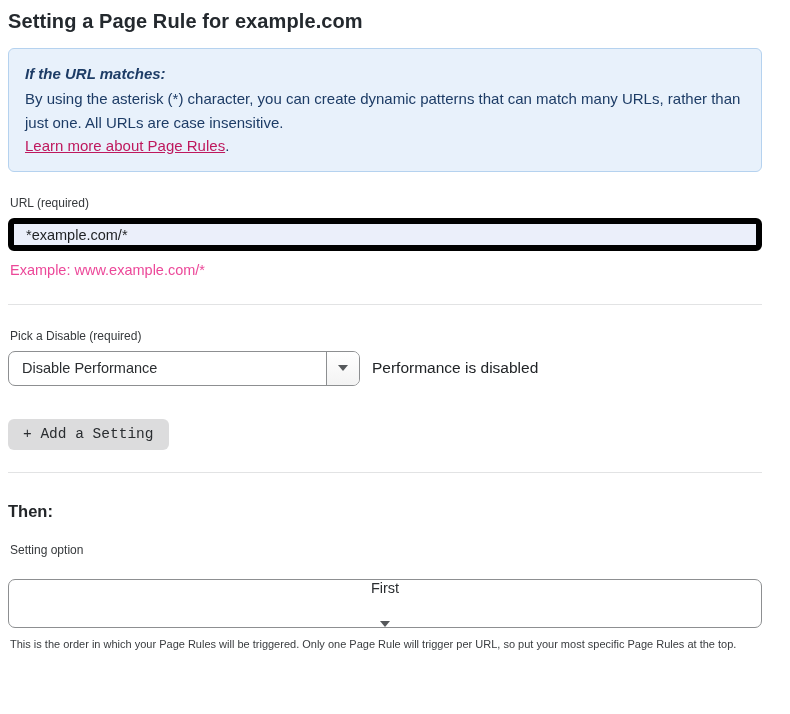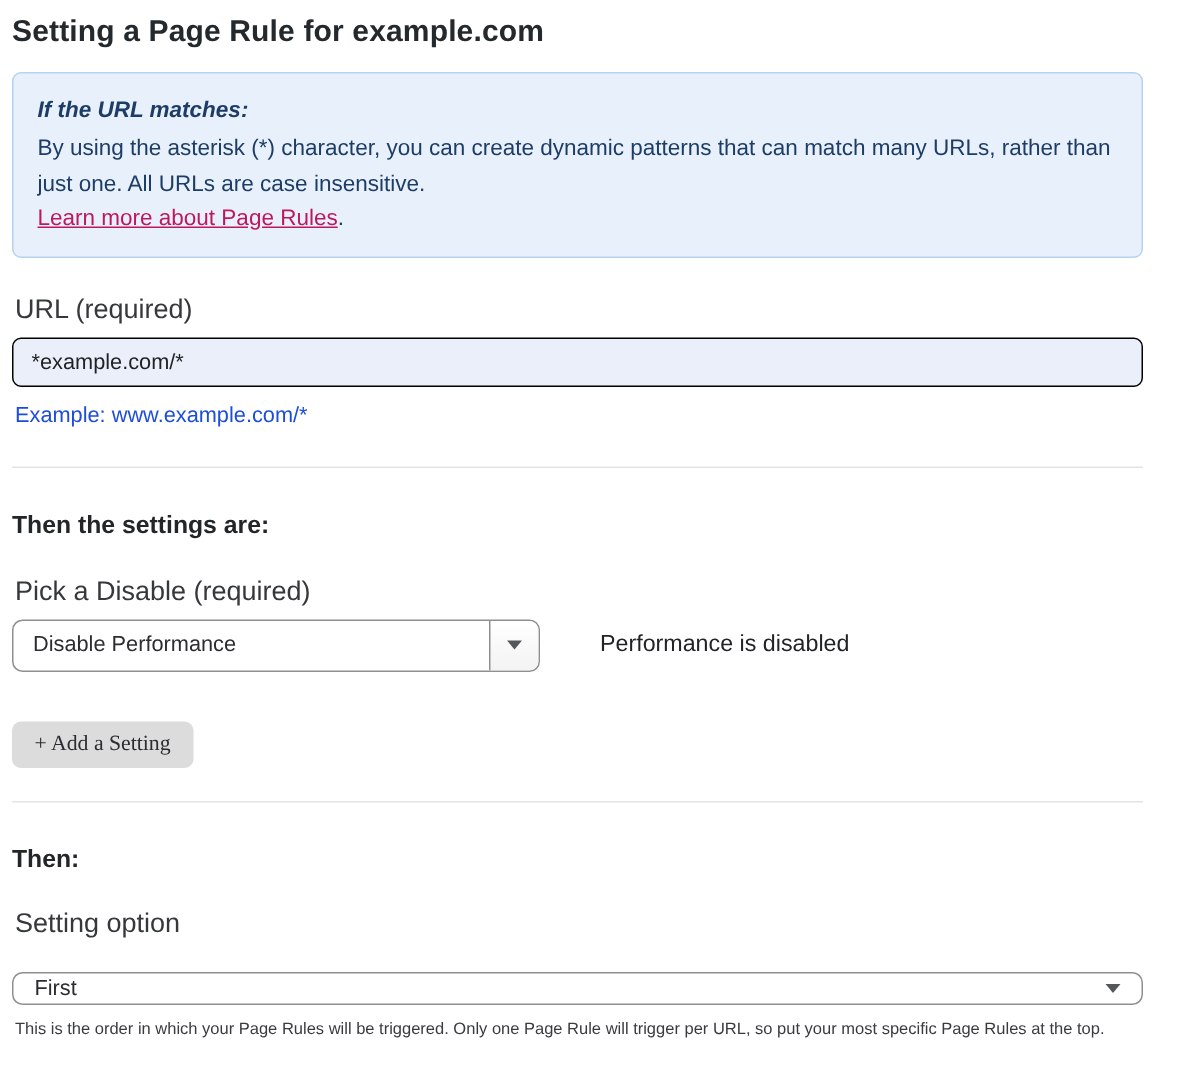--- a/index.html
+++ b/index.html
@@ -42,37 +42,37 @@
     font-style: italic;
   }
   .info-box a.info-link {
     color: #be185d;
     text-decoration: underline;
     cursor: pointer;
   }
 
   
   .field-label {
-    font-size: 18px;
+    font-size: 12px;
     color: #36393c;
     margin: 24px 0 8px 2px;
   }
   .helper-text {
     font-size: 14.5px;
-    color: #1d4ed8;
+    color: #ec4899;
     margin: 9px 0 0 2px;
     line-height: 1.5;
   }
 
   
   .url-input {
     width: 100%;
     height: 33px;
     background: #ebeffa;
-    border: 1px solid #000000;
+    border: 6px solid #000000;
     border-radius: 6px;
     padding: 0 12px;
     font-size: 14.5px;
     font-family: "Liberation Sans", sans-serif;
     color: #1f2124;
     outline: none;
   }
 
   .divider {
     border: none;
@@ -123,54 +123,55 @@
   }
   .caret-down {
     width: 0; height: 0;
     border-left: 5px solid transparent;
     border-right: 5px solid transparent;
     border-top: 6px solid #55585b;
   }
   .setting-status {
     font-size: 15.5px;
     color: #212427;
-    margin-left: 40px;
+    margin-left: 12px;
   }
 
   
   .btn {
     display: inline-flex;
     align-items: center;
     justify-content: center;
     border: none;
     border-radius: 6px;
-    font-family: Liberation Serif, serif;
+    font-family: Liberation Mono, monospace;
     font-size: 14.5px;
     cursor: pointer;
     height: 31px;
     padding: 0 15px;
   }
   .btn-gray {
     background: #dcdcdd;
     color: #2a2d30;
   }
   .add-setting-btn { margin-top: 33px; }
 
   
   .order-select {
     display: flex;
     align-items: center;
     width: 100%;
-    height: 22px;
+    height: 49px;
     background: #fff;
     border: 1px solid #8d8f91;
     border-radius: 7px;
     padding: 0 14px;
     cursor: pointer;
     margin-top: 22px;
+    flex-direction: column;
   }
   .order-select .select-value {
     flex: 1;
     font-size: 14.5px;
     color: #2b2e31;
   }
   .order-helper {
     font-size: 11px;
     color: #393c3f;
     line-height: 1.6;
@@ -191,21 +192,20 @@
         <a class="info-link">Learn more about Page Rules</a><span>.</span>
       </div>
     </div>
 
     <div class="field-label">URL (required)</div>
     <input class="url-input" type="text" value="*example.com/*" style="">
     <div class="helper-text">Example: www.example.com/*</div>
 
     <hr class="divider">
 
-    <h2 class="section-heading">Then the settings are:</h2>
 
     <div class="field-label">Pick a Disable (required)</div>
 
     <div class="setting-row">
       <div class="select-widget">
         <div class="select-value">Disable Performance</div>
         <div class="select-arrow-btn">
           <span class="caret-down"></span>
         </div>
       </div>

